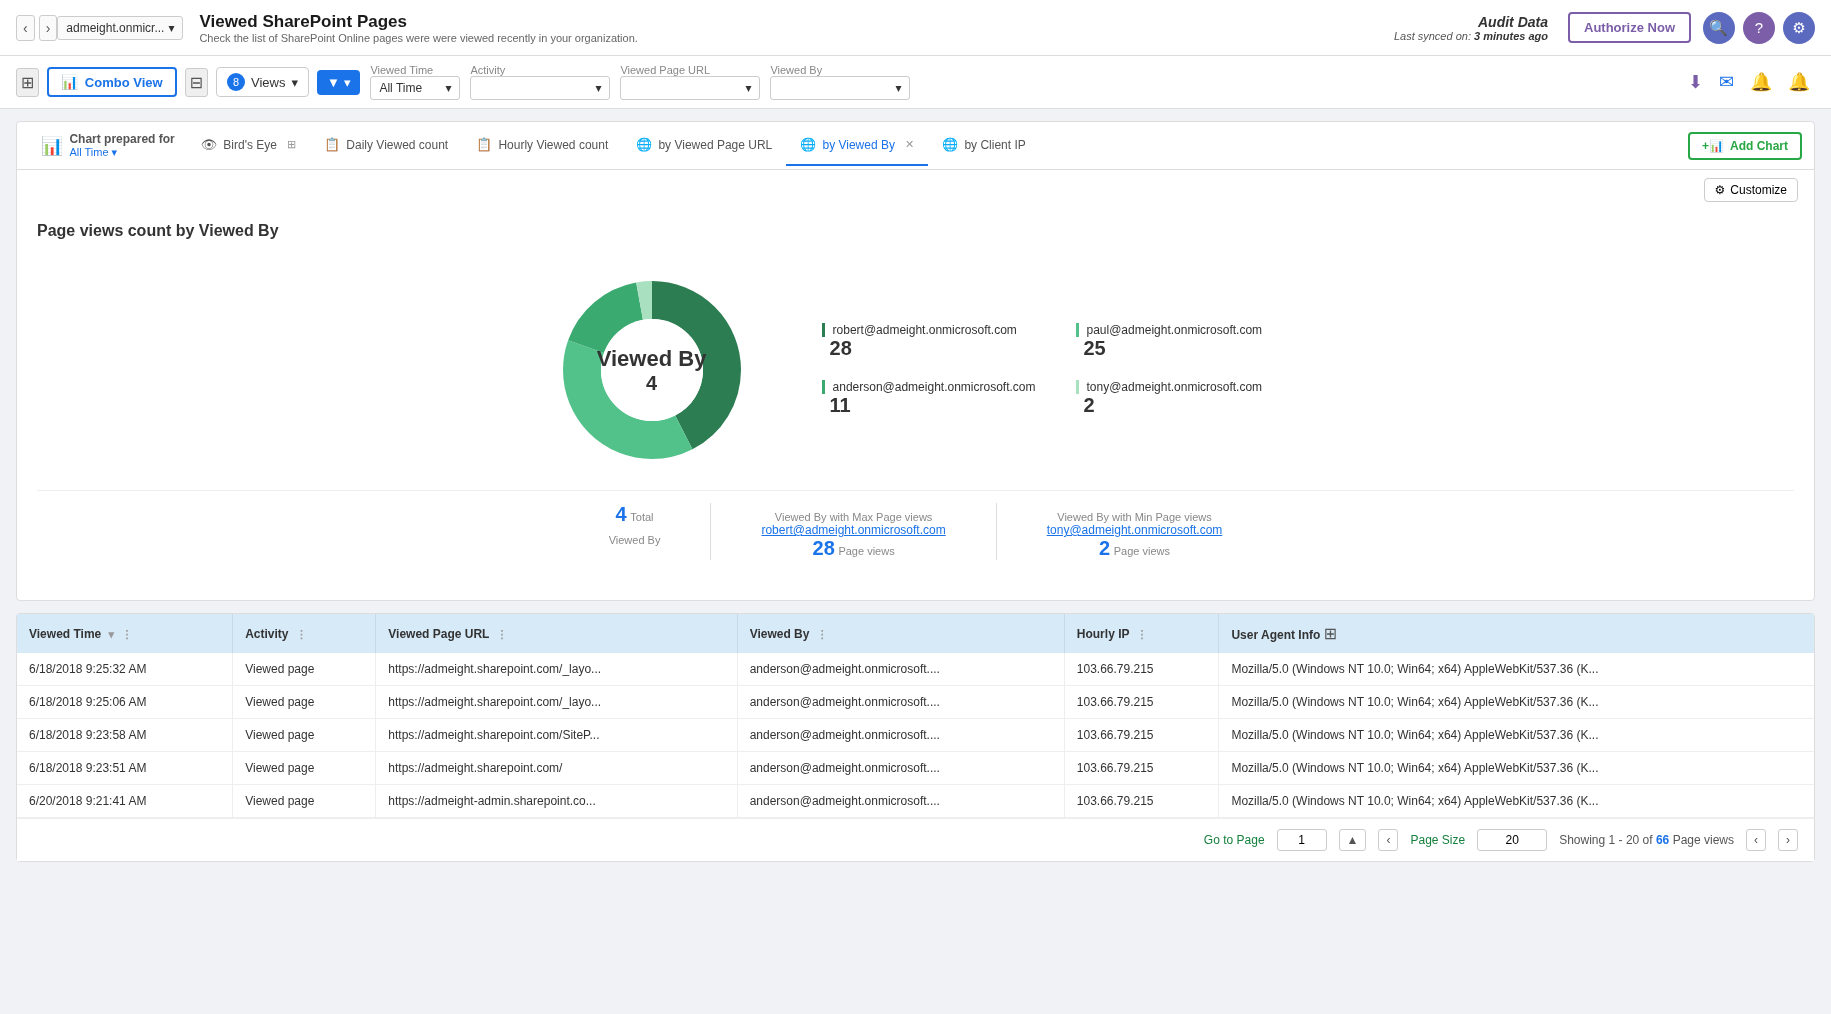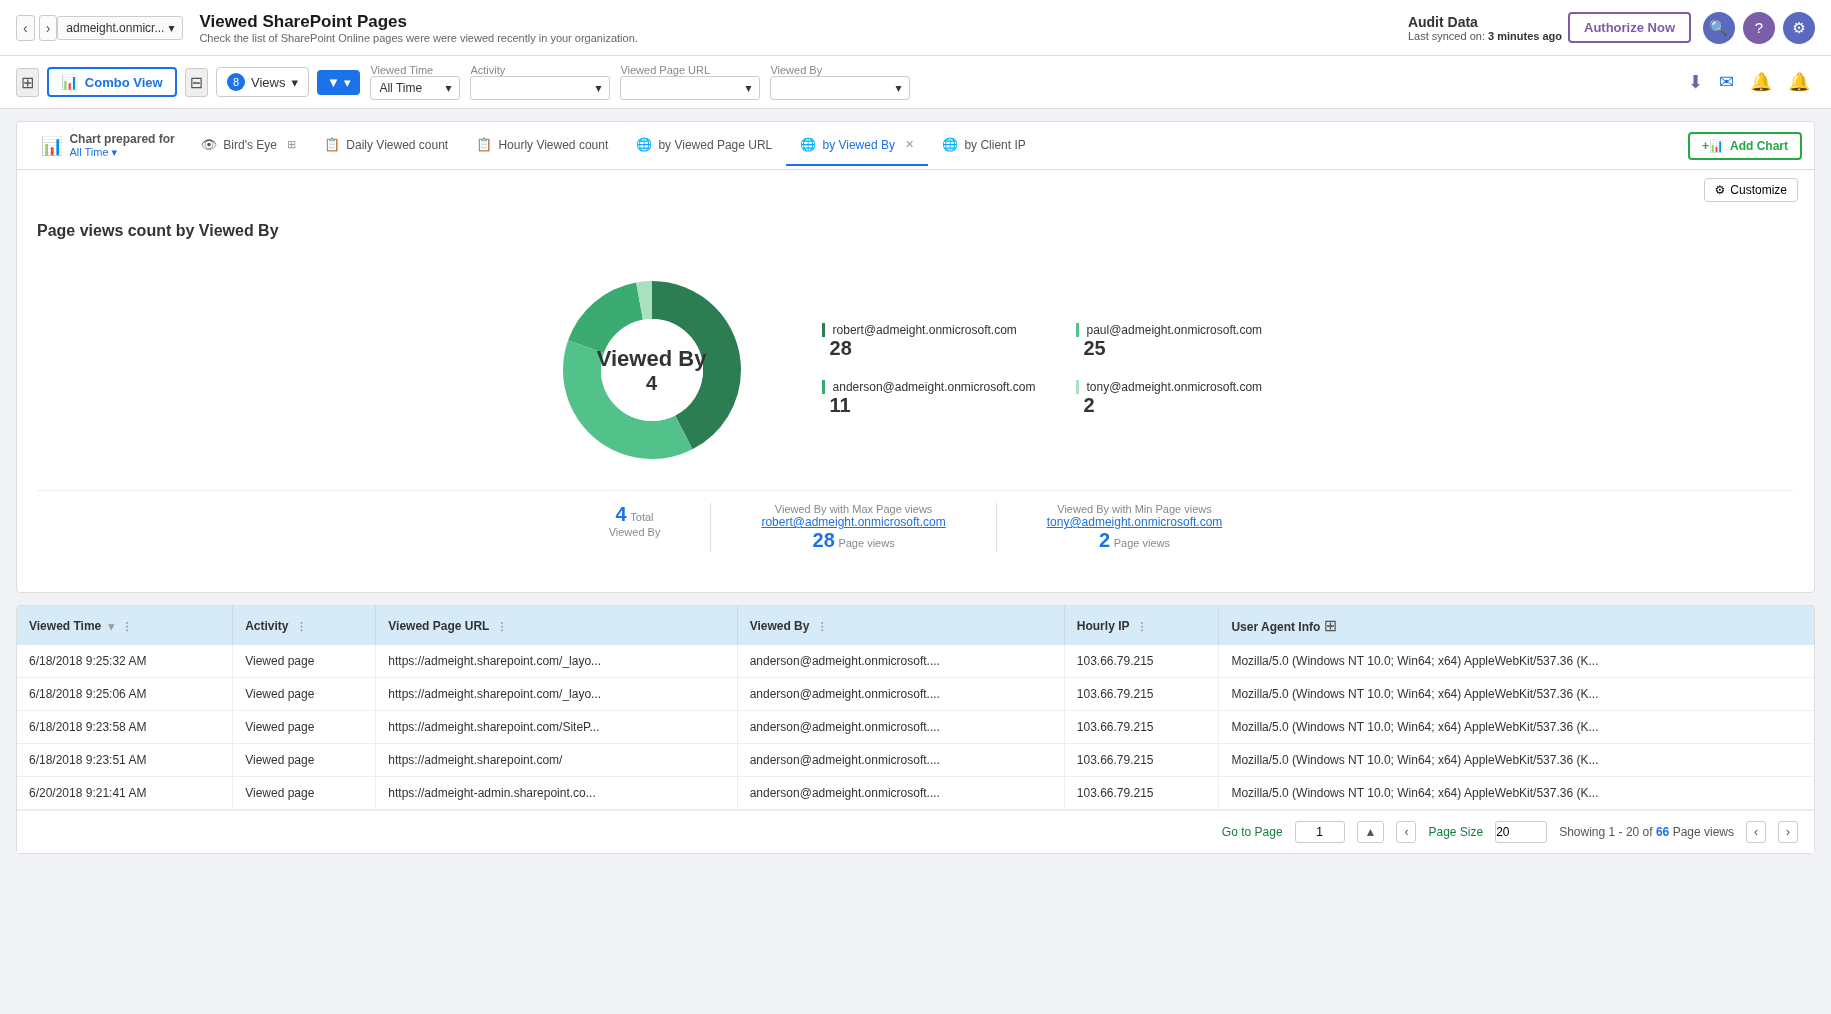--- a/index.html
+++ b/index.html
@@ -7,21 +7,21 @@
 
     
     .topbar { display: flex; align-items: center; background: #fff; border-bottom: 1px solid #ddd; padding: 0 16px; height: 56px; }
     .topbar-nav { display: flex; align-items: center; gap: 4px; }
     .nav-arrow { cursor: pointer; color: #555; font-size: 14px; padding: 4px 6px; border: 1px solid #ccc; border-radius: 3px; background: #fafafa; }
     .breadcrumb-dropdown { display: flex; align-items: center; gap: 4px; padding: 4px 8px; border: 1px solid #ccc; border-radius: 3px; background: #fafafa; cursor: pointer; font-size: 12px; color: #333; }
     .topbar-title { margin-left: 16px; }
     .topbar-title h1 { font-size: 17px; font-weight: 600; color: #1a1a1a; }
     .topbar-title p { font-size: 11px; color: #666; }
     .topbar-spacer { flex: 1; }
-    .audit-section { margin-right: 6px; }
+    .audit-section { text-align: right; margin-right: 20px; font-style: italic; }
     .audit-section .audit-title { font-size: 14px; font-weight: 600; }
     .audit-section .audit-sync { font-size: 11px; color: #555; }
     .audit-section .audit-sync strong { color: #333; }
     .authorize-btn { background: #fff; border: 2px solid #7b5ea7; color: #7b5ea7; padding: 6px 14px; border-radius: 4px; cursor: pointer; font-size: 13px; font-weight: 600; margin-right: 12px; }
     .topbar-icons { display: flex; align-items: center; gap: 8px; }
     .icon-circle { width: 32px; height: 32px; border-radius: 50%; display: flex; align-items: center; justify-content: center; cursor: pointer; font-size: 15px; }
     .icon-circle.search { background: #5b6abf; color: #fff; }
     .icon-circle.help { background: #7b5ea7; color: #fff; }
     .icon-circle.settings { background: #5b6abf; color: #fff; }
 
@@ -77,39 +77,39 @@
     .legend-item:nth-child(2) .legend-email { border-left-color: #52c28a; }
     .legend-item:nth-child(3) .legend-email { border-left-color: #3aaa70; }
     .legend-item:nth-child(4) .legend-email { border-left-color: #a8e0c0; }
 
     
     .chart-footer { display: flex; justify-content: center; gap: 50px; padding: 12px 20px 20px; border-top: 1px solid #eee; margin-top: 10px; }
     .footer-stat { text-align: center; }
     .footer-stat .big-num { font-size: 20px; font-weight: 700; color: #1a73e8; }
     .footer-stat .label { font-size: 11px; color: #888; }
     .footer-stat .value { font-size: 12px; color: #1a73e8; text-decoration: underline; }
-    .footer-stat .sub-label { font-size: 11px; color: #888; }
+    .footer-stat .sub-label { font-size: 11px; color: #888; margin-top: 8px; }
 
     
     .table-area { background: #fff; margin: 0 16px 0; border-radius: 4px; border: 1px solid #ddd; }
     .data-table { width: 100%; border-collapse: collapse; }
     .data-table thead tr { background: #d6eaf8; }
     .data-table th { padding: 10px 12px; text-align: left; font-size: 12px; font-weight: 600; color: #333; border-right: 1px solid #c8d9e8; white-space: nowrap; cursor: pointer; }
     .data-table th:last-child { border-right: none; }
     .data-table td { padding: 9px 12px; font-size: 12px; color: #333; border-bottom: 1px solid #eee; border-right: 1px solid #eee; }
     .data-table td:last-child { border-right: none; }
     .col-icon { color: #999; font-size: 11px; margin-left: 4px; }
     .settings-icon-btn { background: none; border: none; cursor: pointer; color: #555; font-size: 16px; }
 
     
     .pagination { display: flex; align-items: center; justify-content: flex-end; padding: 10px 16px; background: #fff; border-top: 1px solid #eee; gap: 12px; }
     .pagination-label { font-size: 12px; color: #15803d; }
     .pagination-input { width: 50px; border: 1px solid #ccc; border-radius: 3px; padding: 3px 6px; font-size: 12px; text-align: center; }
     .pagination-btn { background: none; border: 1px solid #ccc; border-radius: 3px; padding: 3px 7px; cursor: pointer; color: #555; font-size: 12px; }
-    .page-size-input { width: 52px; border: 1px solid #ccc; border-radius: 3px; padding: 3px 0; font-size: 12px; }
+    .page-size-input { width: 70px; border: 1px solid #ccc; border-radius: 3px; padding: 3px 0; font-size: 12px; text-align: center; }
     .showing-text { font-size: 12px; color: #555; }
     .showing-text .total-count { font-weight: 700; color: #1a73e8; }
 
     
     .donut-svg { width: 220px; height: 220px; }
   </style>
 </head>
 <body>
 
 <div class="topbar">

